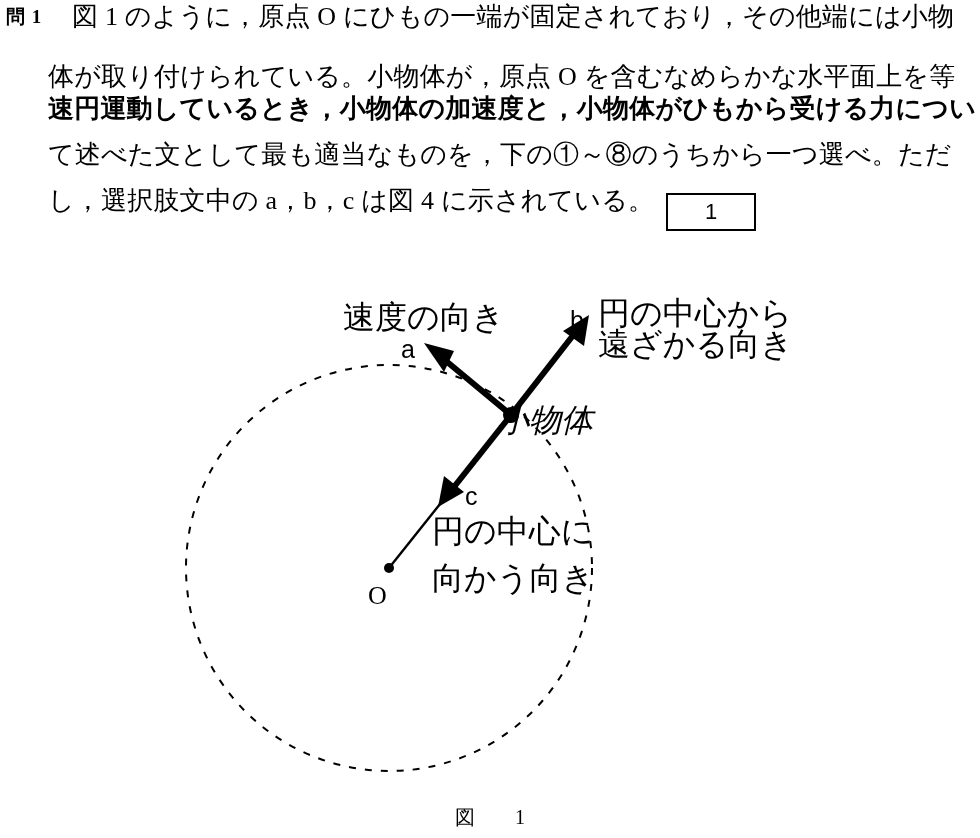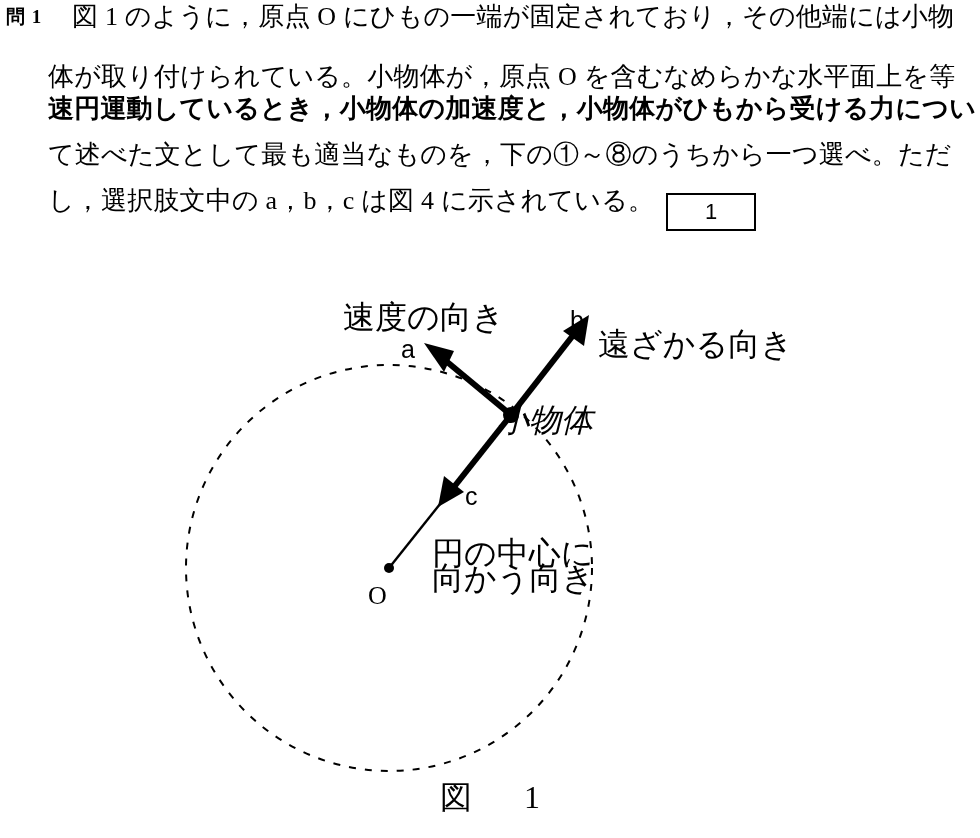--- a/index.html
+++ b/index.html
@@ -75,24 +75,24 @@
     font-size: 32px;
     line-height: 1.22;
   }
   .fig-text.sans {
     font-family: "Liberation Sans", "DejaVu Sans", sans-serif;
   }
 
   #fig-caption {
     position: absolute;
     left: 0;
-    top: 776px;
+    top: 804px;
     width: 980px;
     text-align: center;
-    font-size: 32px;
+    font-size: 20px;
     letter-spacing: 10px;
     text-indent: 10px;
   }
 </style>
 </head>
 <body>
 
 <div id="question-block">
 
   <div id="q-label">問 1</div>
@@ -135,25 +135,26 @@
       <polygon points="438,252 444,221 464,237" fill="#000"></polygon>
     </g>
   </svg>
 
   <div class="fig-text" style="left:343px; top:43px;">速度の向き</div>
 
   <div class="fig-text sans" style="left:401px; top:79px; font-size:25px;">a</div>
 
   <div class="fig-text sans" style="left:570px; top:50px; font-size:25px;">b</div>
 
+  <div class="fig-text" style="left:598px; top:39px;">円の中心から</div>
   <div class="fig-text" style="left:598px; top:70px;">遠ざかる向き</div>
 
   <div class="fig-text" style="left:497px; top:146px;font-style:italic;">小物体</div>
 
   <div class="fig-text sans" style="left:465px; top:226px; font-size:25px;">c</div>
 
-  <div class="fig-text" style="left:432px; top:257px;margin-top:22px;">円の中心に</div>
+  <div class="fig-text" style="left:432px; top:257px;">円の中心に</div>
   <div class="fig-text" style="left:432px; top:288px;margin-top:16px;">向かう向き</div>
 
   <div class="fig-text" style="left:368px; top:325px; font-size:26px;">O</div>
 </div>
 
 <div id="fig-caption">図　1</div>
 
 </body></html>

